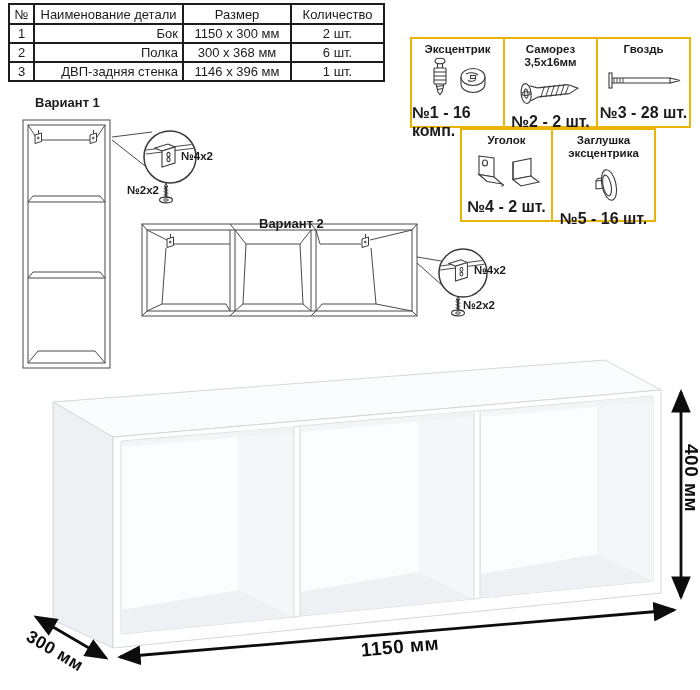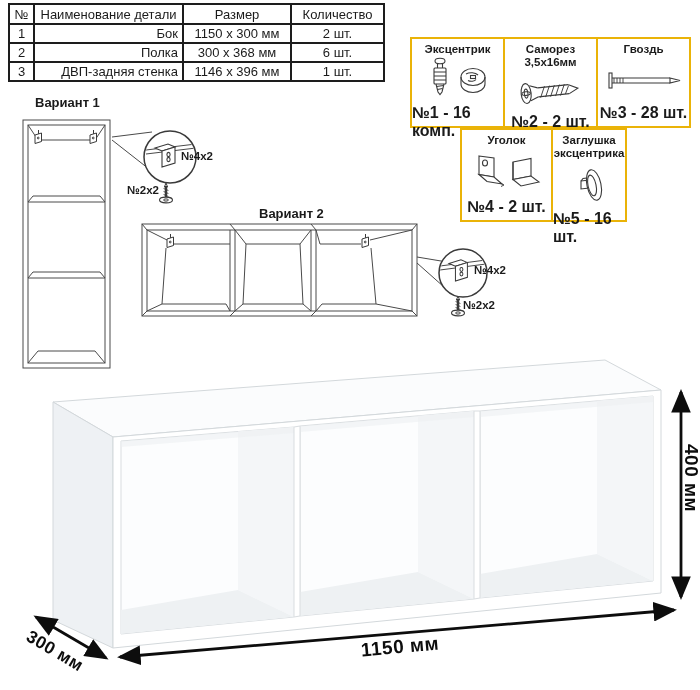--- a/index.html
+++ b/index.html
@@ -20,27 +20,27 @@
   .hw-row{position:absolute;display:flex;}
   .hw-row1{left:410px;top:37px;height:91px;}
   .hw-row2{left:460px;top:128px;height:94px;justify-content:flex-end;}
   .hw-cell{border:2px solid #eab308;background:#fff;display:flex;flex-direction:column;
     align-items:center;height:100%;}
   .hw-cell + .hw-cell{margin-left:-2px;}
   .hw-title{font-weight:bold;font-size:11.5px;line-height:1.15;text-align:center;margin-top:4px;}
   .hw-icon{flex:1;display:flex;align-items:center;justify-content:center;}
   .hw-count{font-weight:bold;font-size:16px;margin-bottom:4px;}
 
-  .w95{width:95px;} .w93{width:93px;} .w94{width:76px;}
+  .w95{width:95px;} .w93{width:93px;} .w94{width:105px;}
 
   
   .lbl{position:absolute;white-space:nowrap;}
   .variant-lbl{font-weight:bold;font-size:13px;}
   .v1-lbl{left:35px;top:95px;}
-  .v2-lbl{left:232px;top:206px;padding-left:27px;}
+  .v2-lbl{left:232px;top:216px;padding-left:27px;}
   .callout-lbl{font-weight:bold;font-size:11.5px;}
   .c1-bracket{left:181px;top:150px;}
   .c1-screw{left:127px;top:184px;}
   .c2-bracket{left:474px;top:264px;}
   .c2-screw{left:463px;top:299px;}
 
   .dim-lbl{font-weight:bold;font-size:19px;letter-spacing:0.5px;color:#0d0d0d;}
   .dim-h{left:702px;top:444px;transform:rotate(90deg);transform-origin:left top;}
   .dim-w{left:330px;top:636px;width:140px;text-align:center;transform:rotate(-5deg);}
   .dim-d{left:33px;top:626px;font-size:17.5px;transform:rotate(30.5deg);transform-origin:left top;}

